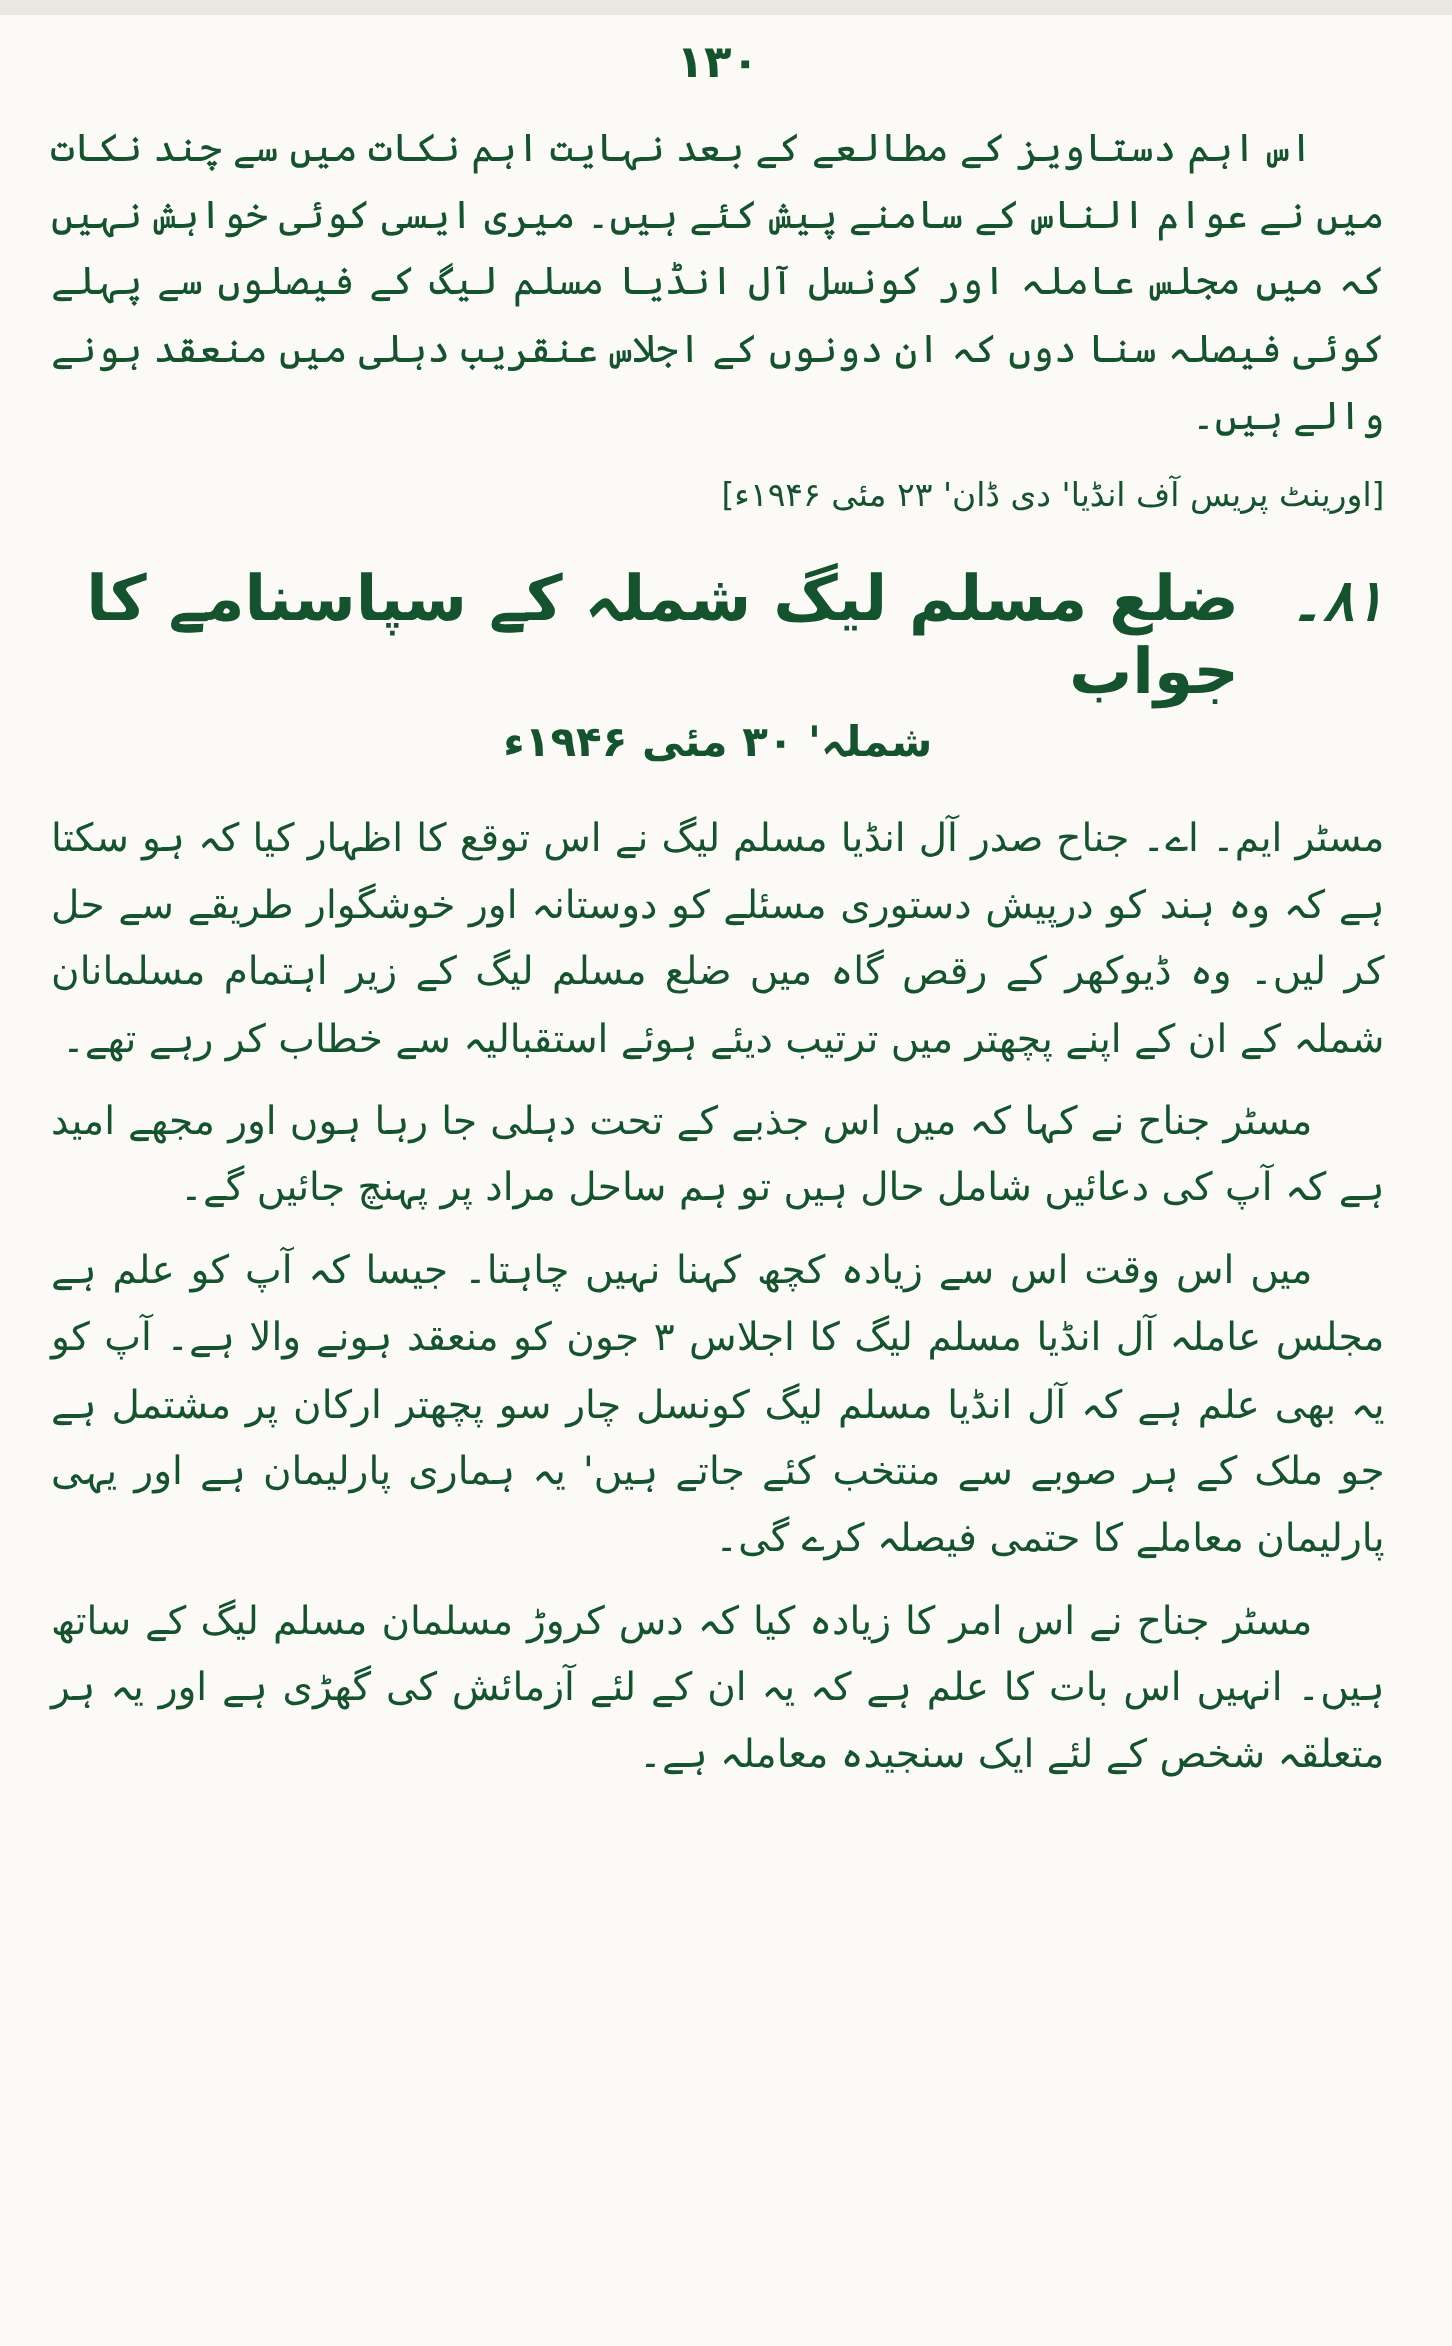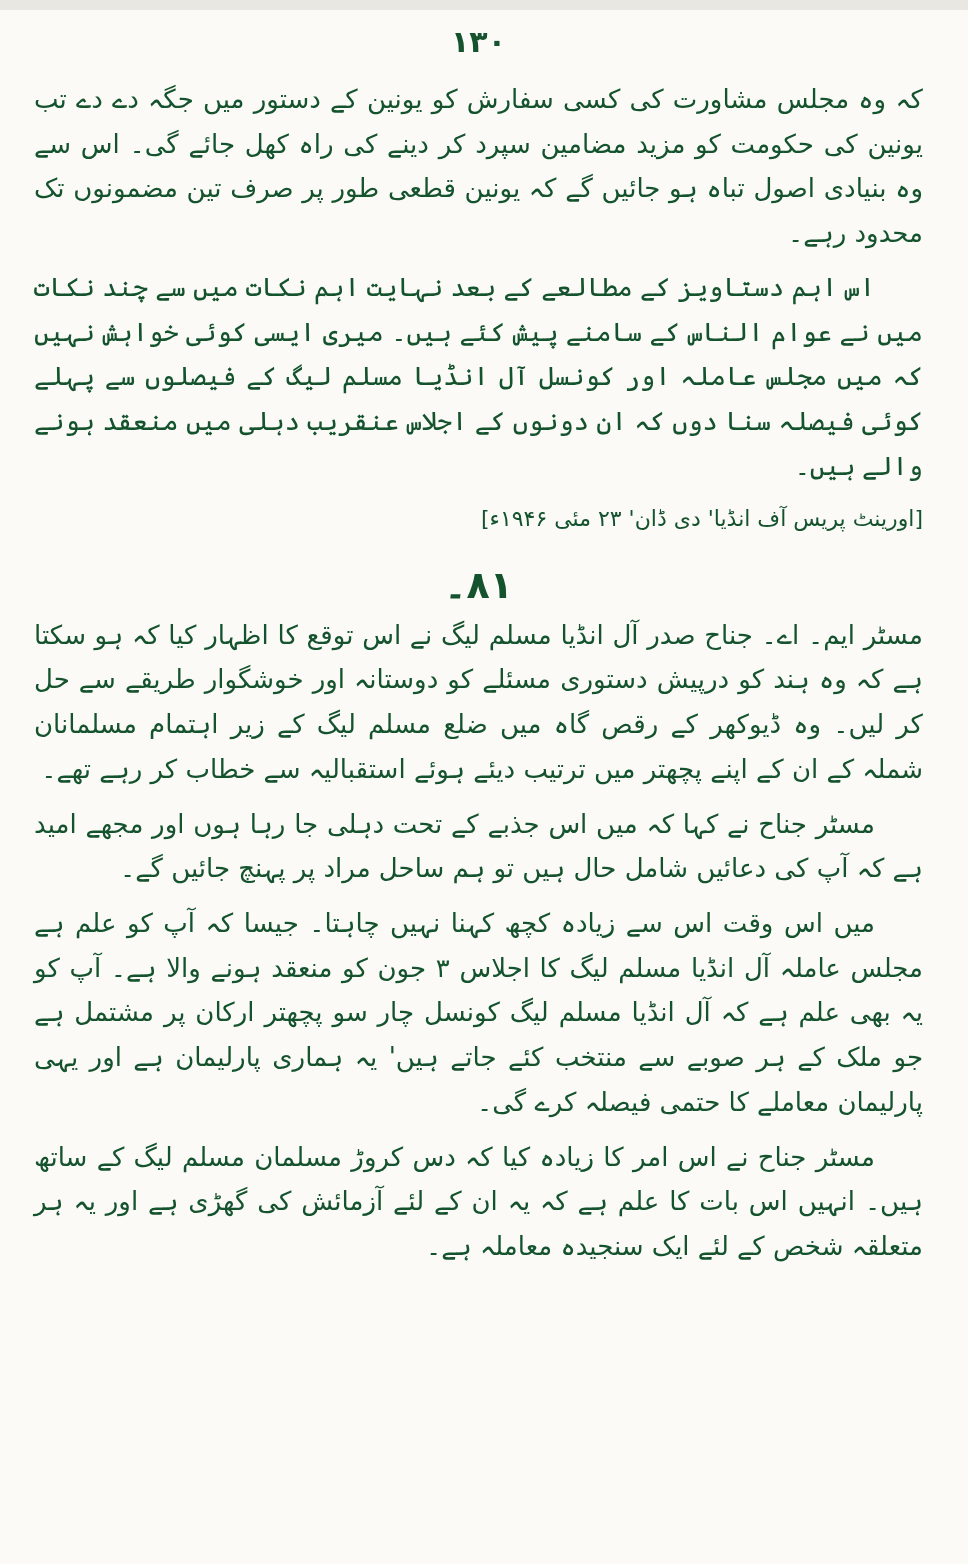--- a/index.html
+++ b/index.html
@@ -46,20 +46,21 @@
     display: flex;
     justify-content: center;
     align-items: baseline;
     gap: 34px;
     font-weight: bold;
     font-size: 42px;
     margin: 10px 0 6px 0;
   }
   .section-heading .heading-number {
     font-size: 38px;
+    font-style: italic;
   }
   .dateline {
     text-align: center;
     font-weight: bold;
     font-size: 28px;
     margin: 0 0 26px 0;
   }
   .section-body p {
     font-size: 26px;
     line-height: 1.72;
@@ -71,29 +72,30 @@
   }
 </style>
 </head>
 <body>
 
 <div class="page">
 
   <div class="page-number">۱۳۰</div>
 
   <div class="body-text">
-    <p>کہ وہ مجلس مشاورت کی کسی سفارش کو یونین کے دستور میں جگہ دے دے تب یونین کی حکومت کو مزید مضامین سپرد کر دینے کی راہ کھل جائے گی۔ اس سے وہ بنیادی اصول تباہ ہو جائیں گے کہ یونین قطعی طور پر صرف تین مضمونوں تک محدود رہے۔</p>
     <p class="indent">اس اہم دستاویز کے مطالعے کے بعد نہایت اہم نکات میں سے چند نکات میں نے عوام الناس کے سامنے پیش کئے ہیں۔ میری ایسی کوئی خواہش نہیں کہ میں مجلس عاملہ اور کونسل آل انڈیا مسلم لیگ کے فیصلوں سے پہلے کوئی فیصلہ سنا دوں کہ ان دونوں کے اجلاس عنقریب دہلی میں منعقد ہونے والے ہیں۔</p>
     <div class="citation">[اورینٹ پریس آف انڈیا' دی ڈان' ۲۳ مئی ۱۹۴۶ء]</div>
   </div>
 
   <div>
     <div class="section-heading">
       <span class="heading-number">۸۱۔</span>
+      <span>ضلع مسلم لیگ شملہ کے سپاسنامے کا جواب</span>
     </div>
+    <div class="dateline">شملہ' ۳۰ مئی ۱۹۴۶ء</div>
 
     <div class="section-body">
       <p>مسٹر ایم۔ اے۔ جناح صدر آل انڈیا مسلم لیگ نے اس توقع کا اظہار کیا کہ ہو سکتا ہے کہ وہ ہند کو درپیش دستوری مسئلے کو دوستانہ اور خوشگوار طریقے سے حل کر لیں۔ وہ ڈیوکھر کے رقص گاہ میں ضلع مسلم لیگ کے زیر اہتمام مسلمانان شملہ کے ان کے اپنے پچھتر میں ترتیب دیئے ہوئے استقبالیہ سے خطاب کر رہے تھے۔</p>
       <p class="indent">مسٹر جناح نے کہا کہ میں اس جذبے کے تحت دہلی جا رہا ہوں اور مجھے امید ہے کہ آپ کی دعائیں شامل حال ہیں تو ہم ساحل مراد پر پہنچ جائیں گے۔</p>
       <p class="indent">میں اس وقت اس سے زیادہ کچھ کہنا نہیں چاہتا۔ جیسا کہ آپ کو علم ہے مجلس عاملہ آل انڈیا مسلم لیگ کا اجلاس ۳ جون کو منعقد ہونے والا ہے۔ آپ کو یہ بھی علم ہے کہ آل انڈیا مسلم لیگ کونسل چار سو پچھتر ارکان پر مشتمل ہے جو ملک کے ہر صوبے سے منتخب کئے جاتے ہیں' یہ ہماری پارلیمان ہے اور یہی پارلیمان معاملے کا حتمی فیصلہ کرے گی۔</p>
       <p class="indent">مسٹر جناح نے اس امر کا زیادہ کیا کہ دس کروڑ مسلمان مسلم لیگ کے ساتھ ہیں۔ انہیں اس بات کا علم ہے کہ یہ ان کے لئے آزمائش کی گھڑی ہے اور یہ ہر متعلقہ شخص کے لئے ایک سنجیدہ معاملہ ہے۔</p>
     </div>
   </div>
 
 </div>

